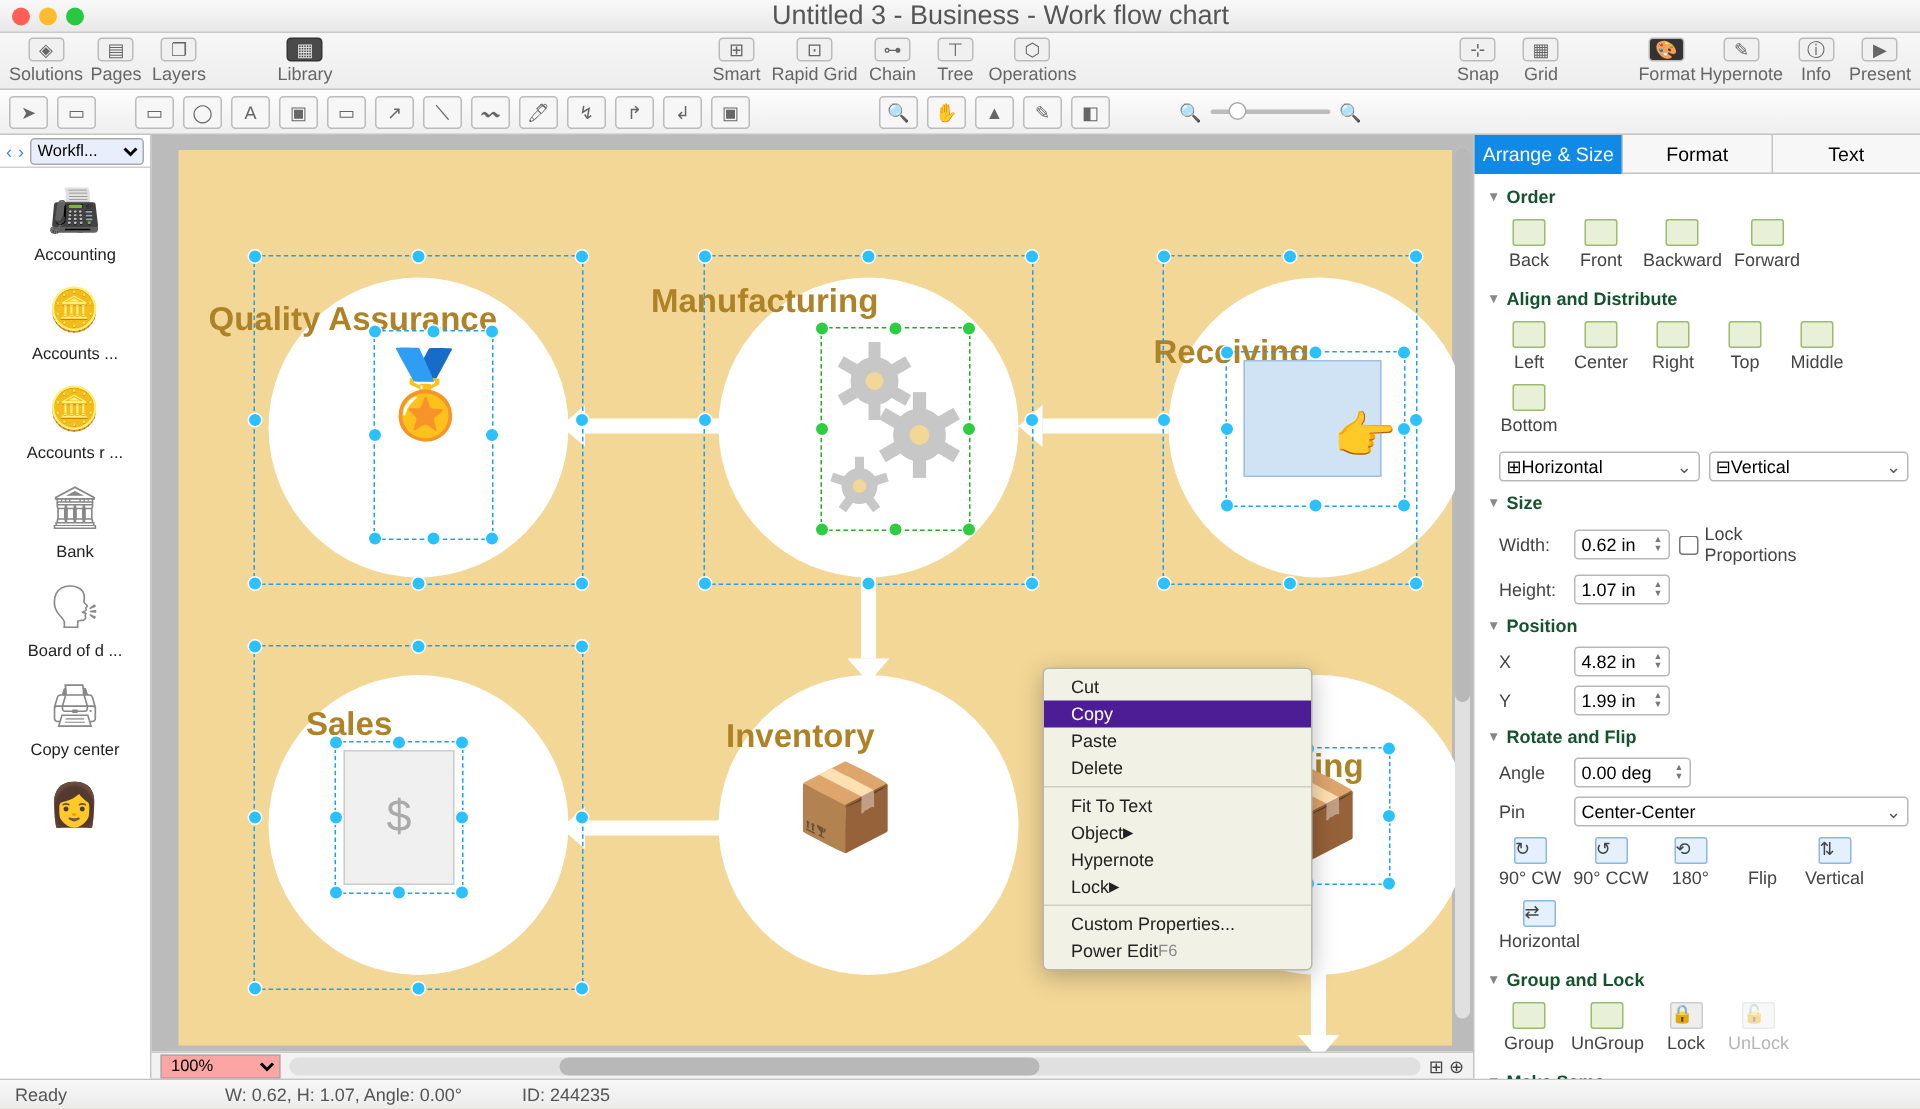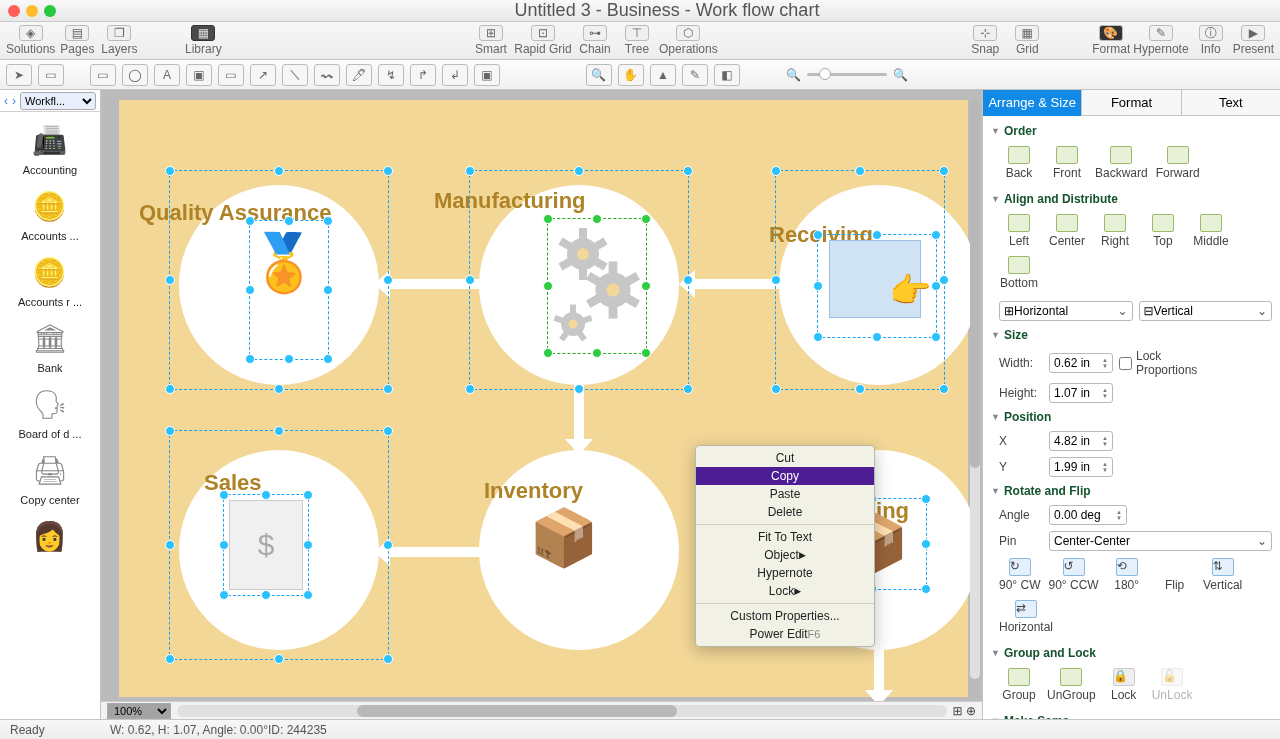--- a/index.html
+++ b/index.html
@@ -46,21 +46,21 @@
 .h.tm{top:-5px;left:calc(50% - 5px)}.h.bm{bottom:-5px;left:calc(50% - 5px)}.h.ml{left:-5px;top:calc(50% - 5px)}.h.mr{right:-5px;top:calc(50% - 5px)}
 .arrow { position:absolute; height:28px; display:flex; align-items:center; }
 .arrow::before { content:''; width:0; height:0; border-top:14px solid transparent; border-bottom:14px solid transparent; border-right:16px solid #fff; }
 .arrow .arb { height:10px; background:#fff; flex:1; }
 .arrowd { position:absolute; width:28px; display:flex; flex-direction:column; align-items:center; }
 .arrowd .arb { width:10px; background:#fff; flex:1; }
 .arrowd::after { content:''; width:0; height:0; border-left:14px solid transparent; border-right:14px solid transparent; border-top:16px solid #fff; }
 
 
 .ctx { position:absolute; left:594px; top:355px; width:180px; background:#f2f1e6; border:1px solid #b8b8a8; border-radius:4px; box-shadow:0 4px 16px rgba(0,0,0,.25); z-index:50; padding:3px 0;}
-.ctx .mi { padding:2px 18px; font-size:13px; color:#222; display:flex; justify-content:center; align-items:center;}
+.ctx .mi { padding:2px 18px; font-size:13px; color:#222; display:flex; justify-content:flex-start; align-items:center;}
 .ctx .mi.sel { background:#4c1d95; color:#fff; }
 .ctx hr { border:none; border-top:1px solid #d0cfc4; margin:3px 0; }
 .ctx .sub::after { content:'▶'; font-size:9px; }
 
 
 .innersel { position:absolute; border:1px dashed #22aa22; }
 .innersel .gh { position:absolute; width:10px; height:10px; background:#2ecc40; border:1px solid #fff; border-radius:50%; }
 
 
 .rightbar { width: 298px; background: #fff; border-left: 1px solid #c4c4c4; display:flex; flex-direction:column; }
@@ -77,26 +77,26 @@
 .field-row label { width:44px; font-size:12px; color:#444; }
 .numf { width:64px; height:20px; border:1px solid #b8b8b8; border-radius:3px; padding:0 4px; font-size:12px; display:flex; align-items:center; justify-content:space-between; background:#fff;}
 .numf .step { display:flex; flex-direction:column; font-size:6px; color:#777; line-height:6px;}
 .selectf { height:20px; border:1px solid #b8b8b8; border-radius:3px; padding:0 16px 0 4px; font-size:12px; background:#fff; display:flex; align-items:center; position:relative; }
 .selectf::after { content:'⌄'; position:absolute; right:4px; color:#555; }
 .check { display:flex; align-items:center; gap:4px; font-size:12px; color:#444;}
 .check input { width:13px; height:13px; }
 
 
 .canvas-bottom { height:18px; background:#f2f2f2; border-top:1px solid #ccc; display:flex; align-items:center; padding:0 6px; gap:6px; font-size:11px; color:#444;}
-.canvas-bottom .zoomsel { width:64px; height:16px; border:1px solid #aaa; font-size:11px; padding:0 2px; background:#a3a3a3;}
+.canvas-bottom .zoomsel { width:80px; height:16px; border:1px solid #aaa; font-size:11px; padding:0 2px; background:#fca5a5;}
 .canvas-bottom .hscroll { flex:1; height:12px; background:#e0e0e0; border-radius:6px; position:relative;}
 .canvas-bottom .hscroll .thumb { position:absolute; left:180px; width:320px; height:12px; background:#b8b8b8; border-radius:6px;}
 
 
-.status { height:20px; background:linear-gradient(#f7f7f7,#ececec); border-top:1px solid #c4c4c4; display:flex; align-items:center; padding:0 10px; font-size:11px; color:#555; }
+.status { height:20px; background:linear-gradient(#f7f7f7,#ececec); border-top:1px solid #c4c4c4; display:flex; align-items:center; padding:0 10px; font-size:11px; color:#555; gap:40px;}
 .status > span:first-child { width:100px; }
 
 .vscroll { position:absolute; right:2px; top:8px; bottom:22px; width:10px; background:#e0e0e0; border-radius:5px;}
 .vscroll .vt { position:absolute; top:0; width:10px; height:370px; background:#b8b8b8; border-radius:5px;}
 
 .zoom-slider { display:flex; align-items:center; gap:6px; }
 .zoom-slider .track { width:80px; height:3px; background:#bcbcbc; border-radius:2px; position:relative;}
 .zoom-slider .track .kn { position:absolute; left:12px; top:-5px; width:12px; height:12px; background:#fff; border:1px solid #aaa; border-radius:50%;}
 
 

